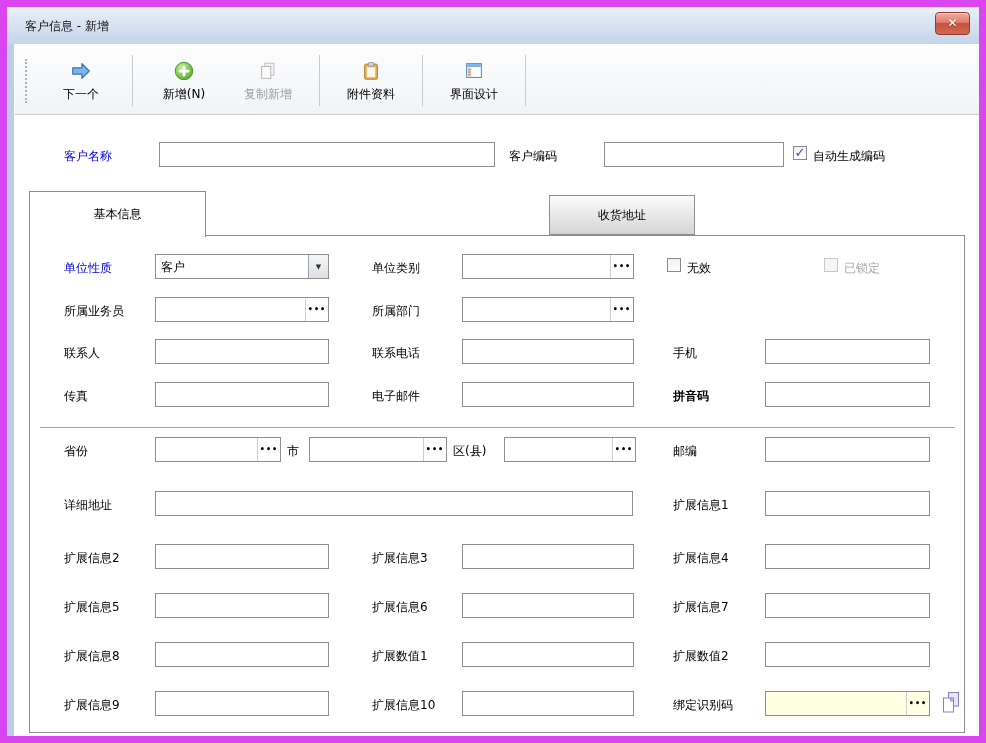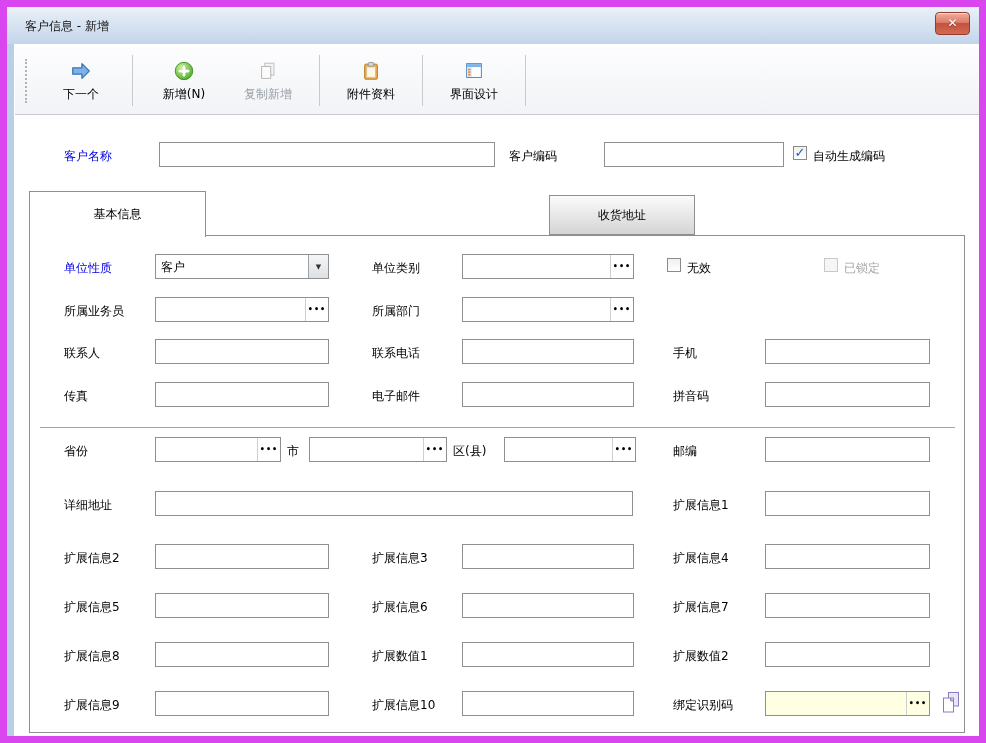--- a/index.html
+++ b/index.html
@@ -210,21 +210,21 @@
   </div>
 
   <span class="flabel z" style="left:57px;top:381px;">传真</span>
   <div class="tin z" style="left:148px;top:375px;width:174px;">
     <input value="" style="">
   </div>
   <span class="flabel z" style="left:365px;top:381px;">电子邮件</span>
   <div class="tin z" style="left:455px;top:375px;width:172px;">
     <input value="" style="">
   </div>
-  <span class="flabel z" style="left:666px;top:381px;">拼音码</span>
+  <span class="flabel z" style="left:666px;top:381px;font-weight:bold;">拼音码</span>
   <div class="tin z" style="left:758px;top:375px;width:165px;">
     <input value="" style="">
   </div>
 
   <div class="hsep"></div>
 
   <span class="flabel z" style="left:57px;top:436px;text-align:center;">省份</span>
   <div class="tin hasbtn z" style="left:148px;top:430px;width:126px;">
     <input value="" style="">
     <span class="dots">•••</span>

